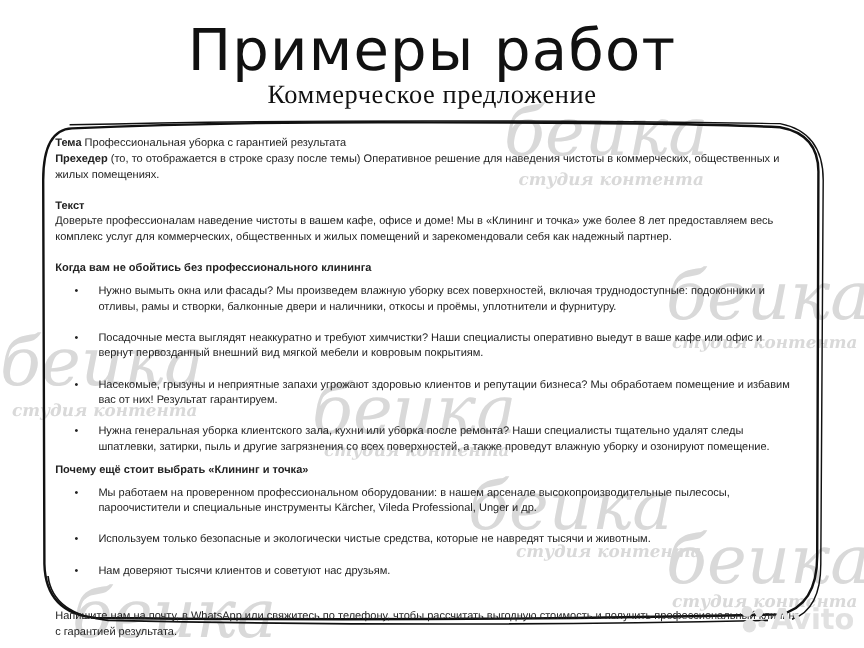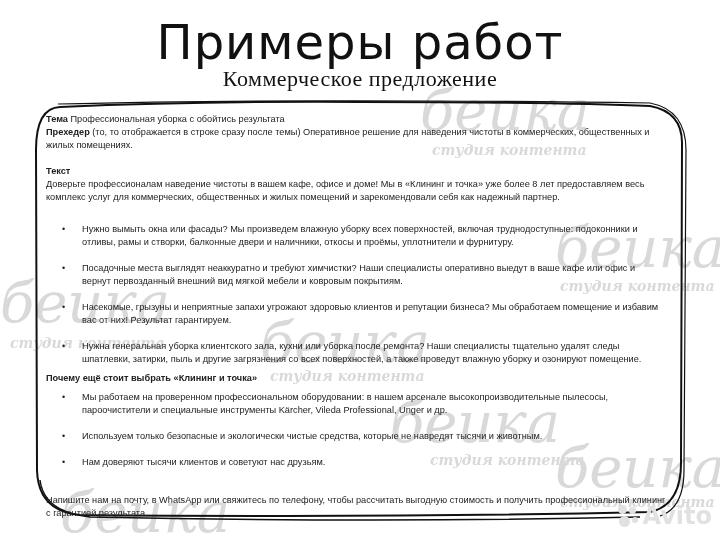--- a/index.html
+++ b/index.html
@@ -49,26 +49,27 @@
 <div class="watermark wm-small" style="left:560px; top:494px;">студия контента</div>
 <div class="watermark wm-big" style="left:60px; top:480px;">беика</div>
 
 <svg class="frame-svg" viewBox="0 0 720 540">
   <path d="M60 107 Q 200 101 360 102 Q 560 102 650 106 Q 683 112 682 145 L 681 460 Q 682 505 650 512 Q 400 518 80 515 Q 38 511 37 470 L 36 150 Q 36 108 60 107 Z" fill="none" stroke="#111" stroke-width="2"></path>
   <path d="M58 104 Q 300 98 650 103 Q 686 110 686 150 L 684 470 Q 684 508 660 516" fill="none" stroke="#111" stroke-width="1.2"></path>
   <path d="M40 480 Q 44 512 90 517 Q 380 523 640 517" fill="none" stroke="#111" stroke-width="1.4"></path>
 </svg>
 
 <div class="content">
-  <p><b>Тема</b> <span>Профессиональная уборка с обойтись результата</span></p>
+  <p><b>Тема</b> <span>Профессиональная уборка с гарантией результата</span></p>
   <p><b>Прехедер</b> <span>(то, то отображается в строке сразу после темы) Оперативное решение для наведения чистоты в коммерческих, общественных и жилых помещениях.</span></p>
   <div class="gap"></div>
   <p><b>Текст</b></p>
   <p>Доверьте профессионалам наведение чистоты в вашем кафе, офисе и доме! Мы в «Клининг и точка» уже  более 8 лет предоставляем весь комплекс услуг для коммерческих, общественных и жилых помещений и зарекомендовали себя как надежный партнер.</p>
   <div class="gap"></div>
+  <p><b>Когда вам не обойтись без профессионального клининга</b></p>
   <ul>
     <li>Нужно вымыть окна или фасады? Мы произведем влажную уборку всех поверхностей, включая труднодоступные: подоконники и отливы, рамы и створки, балконные двери и наличники, откосы и проёмы, уплотнители и фурнитуру.</li>
     <li>Посадочные места выглядят неаккуратно и требуют химчистки? Наши специалисты оперативно выедут в ваше кафе или офис и вернут первозданный внешний вид мягкой мебели и ковровым покрытиям.</li>
     <li>Насекомые, грызуны и неприятные запахи угрожают здоровью клиентов и репутации бизнеса? Мы обработаем помещение и избавим вас от них! Результат гарантируем.</li>
     <li style="margin-bottom:6px;">Нужна генеральная уборка клиентского зала, кухни или уборка после ремонта? Наши специалисты тщательно удалят следы шпатлевки, затирки, пыль и другие загрязнения со всех поверхностей, а также проведут влажную уборку и озонируют помещение.</li>
   </ul>
   <p><b>Почему ещё стоит выбрать «Клининг и точка»</b></p>
   <ul>
     <li>Мы работаем на проверенном профессиональном оборудовании: в нашем арсенале высокопроизводительные пылесосы, пароочистители и специальные инструменты Kärcher, Vileda Professional, Unger и др.</li>
     <li>Используем только безопасные и экологически чистые средства, которые не навредят тысячи и животным.</li>

